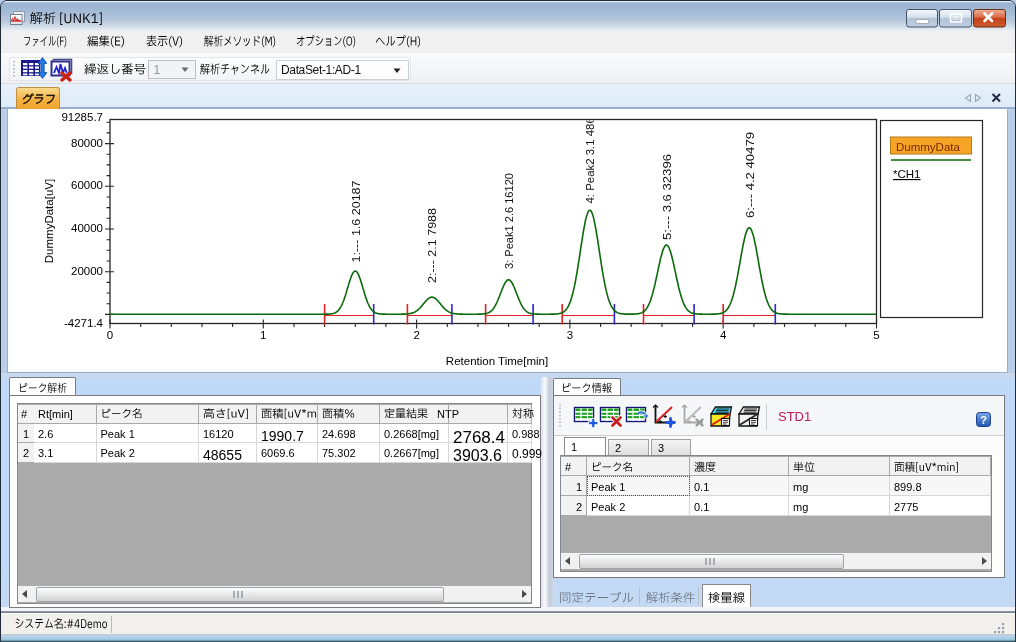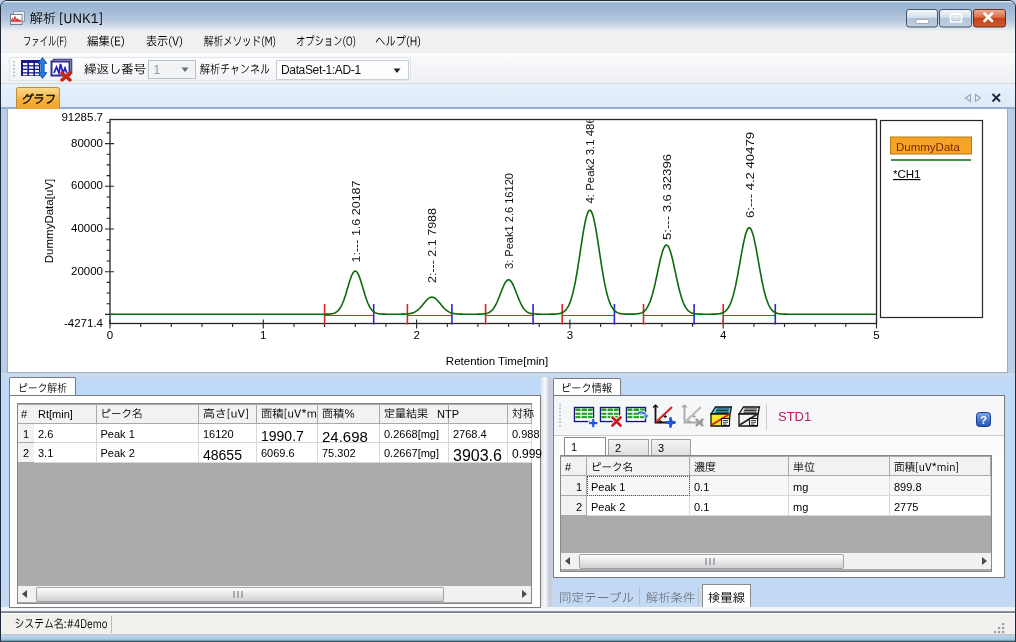--- a/index.html
+++ b/index.html
@@ -146,25 +146,25 @@
 <div class="a" style="left:17px;top:427.7px;width:12px;text-align:right;font-size:11px">1</div>
 <div class="a" style="left:34px;top:423.7px;width:62.5px;height:19.69999999999999px;background:#fff;border-right:1px solid #d8d8d8;border-bottom:1px solid #d8d8d8"></div>
 <div class="a" style="left:38px;top:427.7px;font-size:11px">2.6</div>
 <div class="a" style="left:96.5px;top:423.7px;width:102.5px;height:19.69999999999999px;background:#fff;border-right:1px solid #d8d8d8;border-bottom:1px solid #d8d8d8"></div>
 <div class="a" style="left:100.5px;top:427.7px;font-size:11px">Peak 1</div>
 <div class="a" style="left:199px;top:423.7px;width:58px;height:19.69999999999999px;background:#fff;border-right:1px solid #d8d8d8;border-bottom:1px solid #d8d8d8"></div>
 <div class="a" style="left:203px;top:427.7px;font-size:11px">16120</div>
 <div class="a" style="left:257px;top:423.7px;width:61px;height:19.69999999999999px;background:#fff;border-right:1px solid #d8d8d8;border-bottom:1px solid #d8d8d8"></div>
 <div class="a" style="left:261px;top:427.7px;font-size:14px">1990.7</div>
 <div class="a" style="left:318px;top:423.7px;width:62px;height:19.69999999999999px;background:#fff;border-right:1px solid #d8d8d8;border-bottom:1px solid #d8d8d8"></div>
-<div class="a" style="left:322px;top:427.7px;font-size:15px">24.698</div>
+<div class="a" style="left:322px;top:427.7px;font-size:11px">24.698</div>
 <div class="a" style="left:380px;top:423.7px;width:69px;height:19.69999999999999px;background:#fff;border-right:1px solid #d8d8d8;border-bottom:1px solid #d8d8d8"></div>
 <div class="a" style="left:384px;top:427.7px;font-size:11px">0.2668[mg]</div>
 <div class="a" style="left:449px;top:423.7px;width:59px;height:19.69999999999999px;background:#fff;border-right:1px solid #d8d8d8;border-bottom:1px solid #d8d8d8"></div>
-<div class="a" style="left:453px;top:427.7px;font-size:11px">2768.4</div>
+<div class="a" style="left:453px;top:427.7px;font-size:17px">2768.4</div>
 <div class="a" style="left:508px;top:423.7px;width:23.5px;height:19.69999999999999px;background:#fff;border-right:1px solid #d8d8d8;border-bottom:1px solid #d8d8d8"></div>
 <div class="a" style="left:512px;top:427.7px;font-size:11px">0.988</div>
 <div class="a" style="left:18px;top:443.4px;width:17px;height:19.600000000000023px;background:#f2f2f2;border-right:1px solid #a9a9a9;border-bottom:1px solid #a9a9a9"></div>
 <div class="a" style="left:17px;top:447.4px;width:12px;text-align:right;font-size:11px">2</div>
 <div class="a" style="left:34px;top:443.4px;width:62.5px;height:19.600000000000023px;background:#fff;border-right:1px solid #d8d8d8;border-bottom:1px solid #d8d8d8"></div>
 <div class="a" style="left:38px;top:447.4px;font-size:11px">3.1</div>
 <div class="a" style="left:96.5px;top:443.4px;width:102.5px;height:19.600000000000023px;background:#fff;border-right:1px solid #d8d8d8;border-bottom:1px solid #d8d8d8"></div>
 <div class="a" style="left:100.5px;top:447.4px;font-size:11px">Peak 2</div>
 <div class="a" style="left:199px;top:443.4px;width:58px;height:19.600000000000023px;background:#fff;border-right:1px solid #d8d8d8;border-bottom:1px solid #d8d8d8"></div>
 <div class="a" style="left:203px;top:447.4px;font-size:14px">48655</div>

